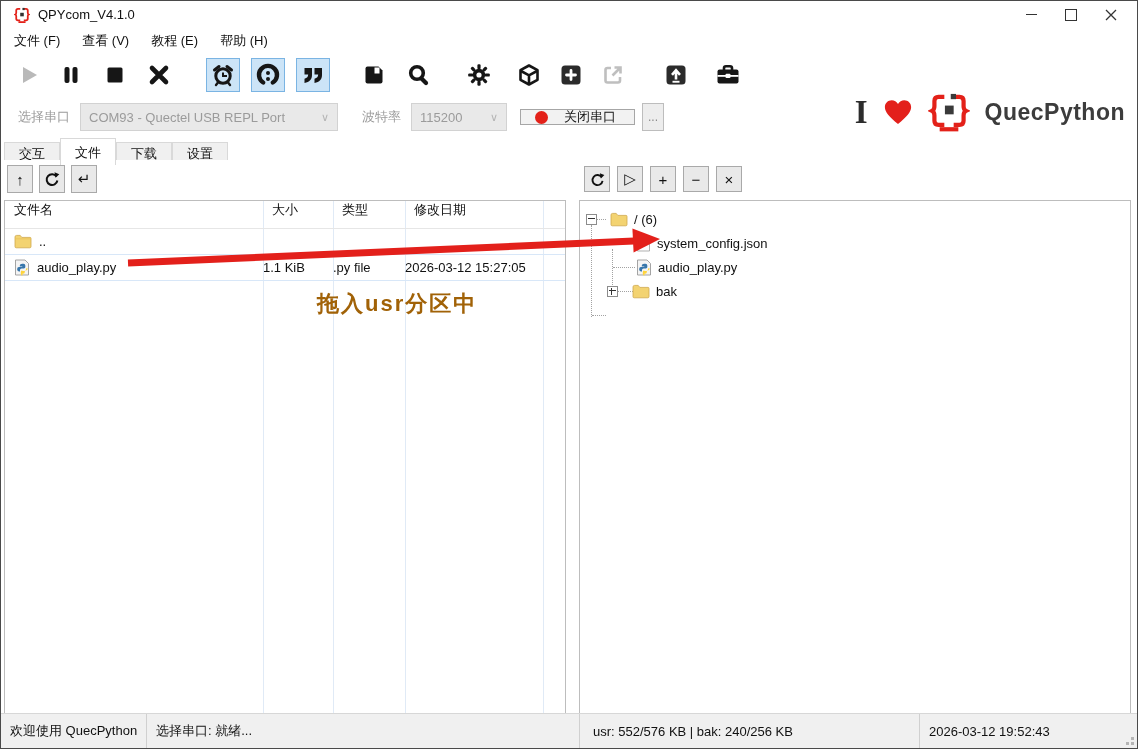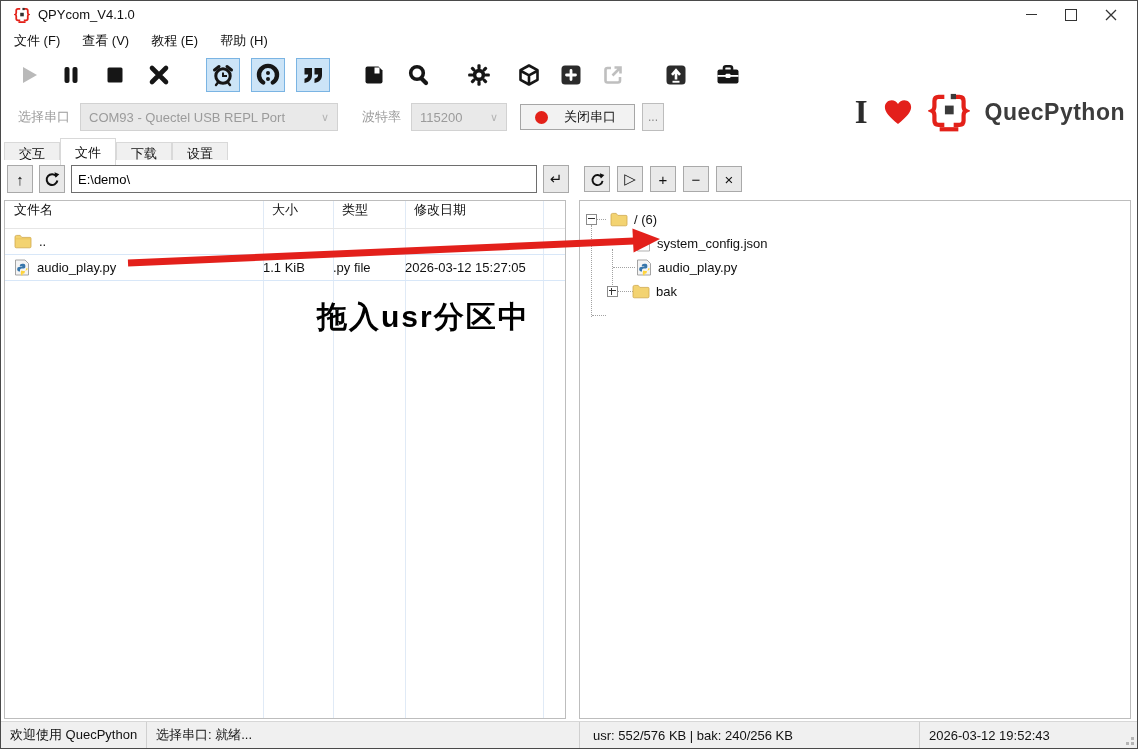--- a/index.html
+++ b/index.html
@@ -16,21 +16,21 @@
   
   .toolbar{height:44px;display:flex;align-items:center;padding-left:10px}
   .tbtn{width:34px;height:34px;display:flex;align-items:center;justify-content:center;box-sizing:border-box}
   .tbtn.toggled{background:#cce4f7;border:1px solid #7ab4e3}
   
   .serialrow{height:40px;display:flex;align-items:center;padding-left:17px}
   .dislabel{color:#9b9b9b;margin-right:10px}
   .combo{height:28px;background:#e9e9e9;border:1px solid #d2d2d2;display:flex;align-items:center;
          box-sizing:border-box;color:#9b9b9b;padding:0 8px;justify-content:space-between}
   .combo .chev{color:#b4b4b4;font-size:11px;margin-left:8px}
-  .portbtn{height:26px;display:flex;align-items:center;gap:16px;border:1px solid #a6a6a6;background:#f2f2f2;
+  .portbtn{height:16px;display:flex;align-items:center;gap:16px;border:1px solid #a6a6a6;background:#f2f2f2;
            padding:0 18px 0 14px;margin-left:13px;box-sizing:border-box}
   .reddot{width:13px;height:13px;border-radius:50%;background:#e32119}
   .dotsbtn{width:22px;height:28px;border:1px solid #bdbdbd;background:#ededed;color:#8a8a8a;margin-left:7px;
            display:flex;align-items:center;justify-content:center;box-sizing:border-box;font-size:12px}
   
   .brand{position:absolute;right:12px;top:90px;display:flex;align-items:center;gap:15px}
   .ibeam{font-family:"Liberation Serif","DejaVu Serif",serif;font-size:33px;font-weight:bold;color:#2c2c2c}
   .brandname{font-size:23px;font-weight:bold;color:#3c3c3c;letter-spacing:.5px}
   
   .tabs{display:flex;align-items:flex-end;height:27px;border-bottom:1px solid #d9d9d9;padding-left:3px;background:#fff}
@@ -57,32 +57,32 @@
   .treebar .sqbtn{width:26px;height:26px}
   .tree{position:absolute;top:40px;left:0;right:0;bottom:0;border:1px solid #bdbdbd;background:#fff;padding-top:6px;box-sizing:border-box}
   .trow{height:24px;display:flex;align-items:center;gap:6px;position:relative;z-index:2}
   .exp{width:9px;height:9px;border:1px solid #8c8c8c;background:#fff;position:relative;flex:0 0 auto}
   .exp::before{content:"";position:absolute;left:1px;right:1px;top:3px;height:1px;background:#333}
   .exp.plus::after{content:"";position:absolute;top:1px;bottom:1px;left:3px;width:1px;background:#333}
   .sel{background:#0f7bd7;color:#fff;padding:1px 4px}
   .dot-v{position:absolute;border-left:1px dotted #a2a2a2;width:0;z-index:1}
   .dot-h{position:absolute;border-top:1px dotted #a2a2a2;height:0;z-index:1}
   
-  .statusbar{position:absolute;left:0;right:0;bottom:0;height:27px;background:#f0f0f0;border-top:1px solid #d7d7d7;
+  .statusbar{position:absolute;left:0;right:0;bottom:0;height:35px;background:#f0f0f0;border-top:1px solid #d7d7d7;
              display:flex;align-items:flex-start;box-sizing:border-box}
   .ssec{height:100%;display:flex;align-items:center;box-sizing:border-box}
   .s1{width:145px;padding-left:9px}
   .s2{width:433px;padding-left:9px;border-left:1px solid #d0d0d0}
   .s3{width:340px;padding-left:13px;border-left:1px solid #d0d0d0}
   .s4{flex:1;padding-left:9px;border-left:1px solid #d0d0d0}
   .grip{position:absolute;right:3px;bottom:3px;width:3px;height:3px;background:#b5b5b5;
         box-shadow:-5px 0 #b5b5b5,0 -5px #b5b5b5}
   
   .overlay{position:absolute;inset:0;pointer-events:none;z-index:40}
-  .redtext{position:absolute;left:316px;top:296px;font-size:30px;font-weight:bold;color:#000000;letter-spacing:2px;z-index:41}
+  .redtext{position:absolute;left:316px;top:288px;font-size:22px;font-weight:bold;color:#a16207;letter-spacing:2px;z-index:41}
   svg{display:block}
 </style>
 </head>
 <body>
 
 <div class="win">
 
   <div class="titlebar">
     <span>
       <svg width="16" height="16" viewBox="0 0 36 36">
@@ -270,21 +270,20 @@
 
     <div class="lpanel">
       <div class="pbar">
         <div class="sqbtn">↑</div>
         <div class="sqbtn">
           <svg width="16" height="16" viewBox="0 0 16 16">
               <path d="M12.5 5.5 A5.4 5.4 0 1 0 13.4 9.5" fill="none" stroke="#111" stroke-width="2"></path>
               <polygon points="10.5,1.2 15.3,3.2 11.6,6.8" fill="#111"></polygon>
             </svg>
         </div>
-        <input class="pathinput" value="E:\demo\" style="">
         <div class="sqbtn">↵</div>
       </div>
       <div class="grid">
         <div class="vline" style="left:258px"></div>
         <div class="vline" style="left:328px"></div>
         <div class="vline" style="left:400px"></div>
         <div class="vline" style="left:538px"></div>
         <div class="thead">
           <div class="c name">文件名</div>
           <div class="c size">大小</div>

